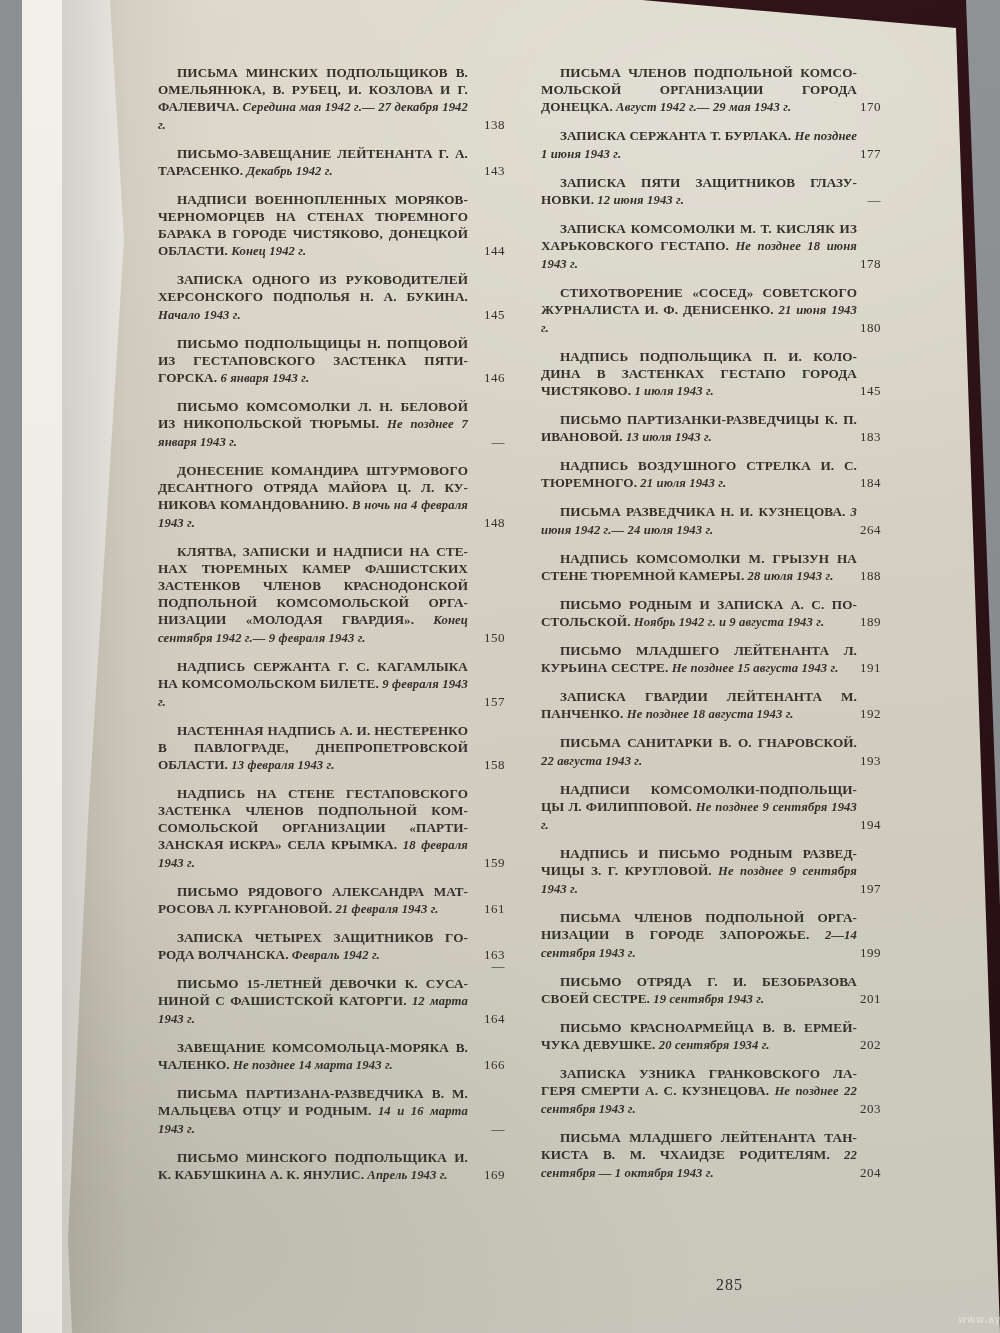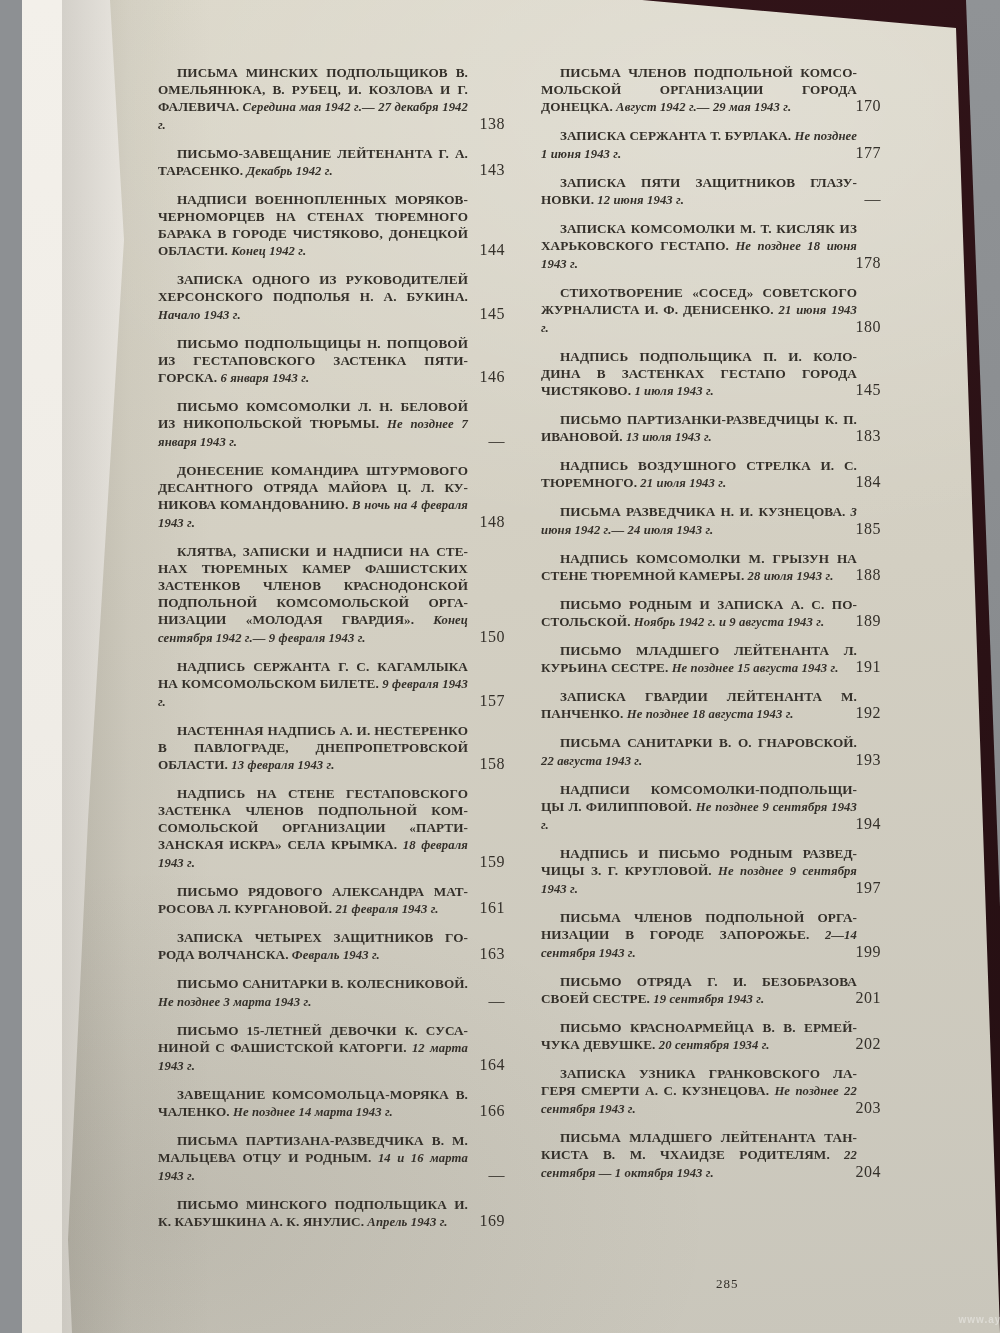--- a/index.html
+++ b/index.html
@@ -52,26 +52,26 @@
   .col-right .entry{padding-right:24px;}
   .etext{
     margin:0;text-align:justify;text-indent:19px;
     font-weight:700;font-size:13.2px;line-height:17px;
     letter-spacing:0.1px;
   }
   .etitle{font-style:normal;}
   .edate{font-style:italic;font-size:12.7px;}
   .enum{
     position:absolute;right:0;bottom:1px;
-    font-size:16px;font-weight:400;letter-spacing:0.5px;
+    font-size:13px;font-weight:400;letter-spacing:0.5px;
   }
 
   .folio{
     position:absolute;left:694px;top:1276px;
-    font-size:13px;color:#34302a;letter-spacing:1px;
+    font-size:16px;color:#34302a;letter-spacing:1px;
   }
   .watermark{
     position:absolute;right:4px;bottom:8px;
     font-family:"Liberation Sans",sans-serif;
     font-size:10px;color:rgba(255,255,255,0.38);letter-spacing:1px;font-weight:bold;
   }
 </style>
 </head>
 <body>
 
@@ -125,25 +125,24 @@
       </div>
       <div class="entry">
         <p class="etext"><span class="etitle">НАДПИСЬ НА СТЕНЕ ГЕСТАПОВСКОГО ЗАСТЕНКА ЧЛЕНОВ ПОДПОЛЬНОЙ КОМ­СОМОЛЬСКОЙ ОРГАНИЗАЦИИ «ПАРТИ­ЗАНСКАЯ ИСКРА» СЕЛА КРЫМКА.</span><span class="edate"> 18 февраля 1943 г.</span></p>
         <span class="enum">159</span>
       </div>
       <div class="entry">
         <p class="etext"><span class="etitle">ПИСЬМО РЯДОВОГО АЛЕКСАНДРА МАТ­РОСОВА Л. КУРГАНОВОЙ.</span><span class="edate"> 21 февраля 1943 г.</span></p>
         <span class="enum">161</span>
       </div>
       <div class="entry">
-        <p class="etext"><span class="etitle">ЗАПИСКА ЧЕТЫРЕХ ЗАЩИТНИКОВ ГО­РОДА ВОЛЧАНСКА.</span><span class="edate"> Февраль 1943 г.</span></p>
+        <p class="etext"><span class="etitle">ЗАПИСКА ЧЕТЫРЕХ ЗАЩИТНИКОВ ГО­РОДА ВОЛЧАНСКА.</span><span class="edate"> Февраль 1942 г.</span></p>
         <span class="enum">163</span>
       </div>
       <div class="entry">
-        <p class="etext"><span class="etitle">ПИСЬМО САНИТАРКИ В. КОЛЕСНИКО­ВОЙ.</span><span class="edate"> Не позднее 3 марта 1943 г.</span></p>
         <span class="enum">—</span>
       </div>
       <div class="entry">
         <p class="etext"><span class="etitle">ПИСЬМО 15-ЛЕТНЕЙ ДЕВОЧКИ К. СУСА­НИНОЙ С ФАШИСТСКОЙ КАТОРГИ.</span><span class="edate"> 12 марта 1943 г.</span></p>
         <span class="enum">164</span>
       </div>
       <div class="entry">
         <p class="etext"><span class="etitle">ЗАВЕЩАНИЕ КОМСОМОЛЬЦА-МОРЯКА В. ЧАЛЕНКО.</span><span class="edate"> Не позднее 14 марта 1943 г.</span></p>
         <span class="enum">166</span>
       </div>
@@ -184,21 +183,21 @@
       <div class="entry">
         <p class="etext"><span class="etitle">ПИСЬМО ПАРТИЗАНКИ-РАЗВЕДЧИЦЫ К. П. ИВАНОВОЙ.</span><span class="edate"> 13 июля 1943 г.</span></p>
         <span class="enum">183</span>
       </div>
       <div class="entry">
         <p class="etext"><span class="etitle">НАДПИСЬ ВОЗДУШНОГО СТРЕЛКА И. С. ТЮРЕМНОГО.</span><span class="edate"> 21 июля 1943 г.</span></p>
         <span class="enum">184</span>
       </div>
       <div class="entry">
         <p class="etext"><span class="etitle">ПИСЬМА РАЗВЕДЧИКА Н. И. КУЗНЕЦО­ВА.</span><span class="edate"> 3 июня 1942 г.— 24 июля 1943 г.</span></p>
-        <span class="enum">185</span>
+        <span class="enum">264</span>
       </div>
       <div class="entry">
         <p class="etext"><span class="etitle">НАДПИСЬ КОМСОМОЛКИ М. ГРЫЗУН НА СТЕНЕ ТЮРЕМНОЙ КАМЕРЫ.</span><span class="edate"> 28 июля 1943 г.</span></p>
         <span class="enum">188</span>
       </div>
       <div class="entry">
         <p class="etext"><span class="etitle">ПИСЬМО РОДНЫМ И ЗАПИСКА А. С. ПО­СТОЛЬСКОЙ.</span><span class="edate"> Ноябрь 1942 г. и 9 августа 1943 г.</span></p>
         <span class="enum">189</span>
       </div>
       <div class="entry">

